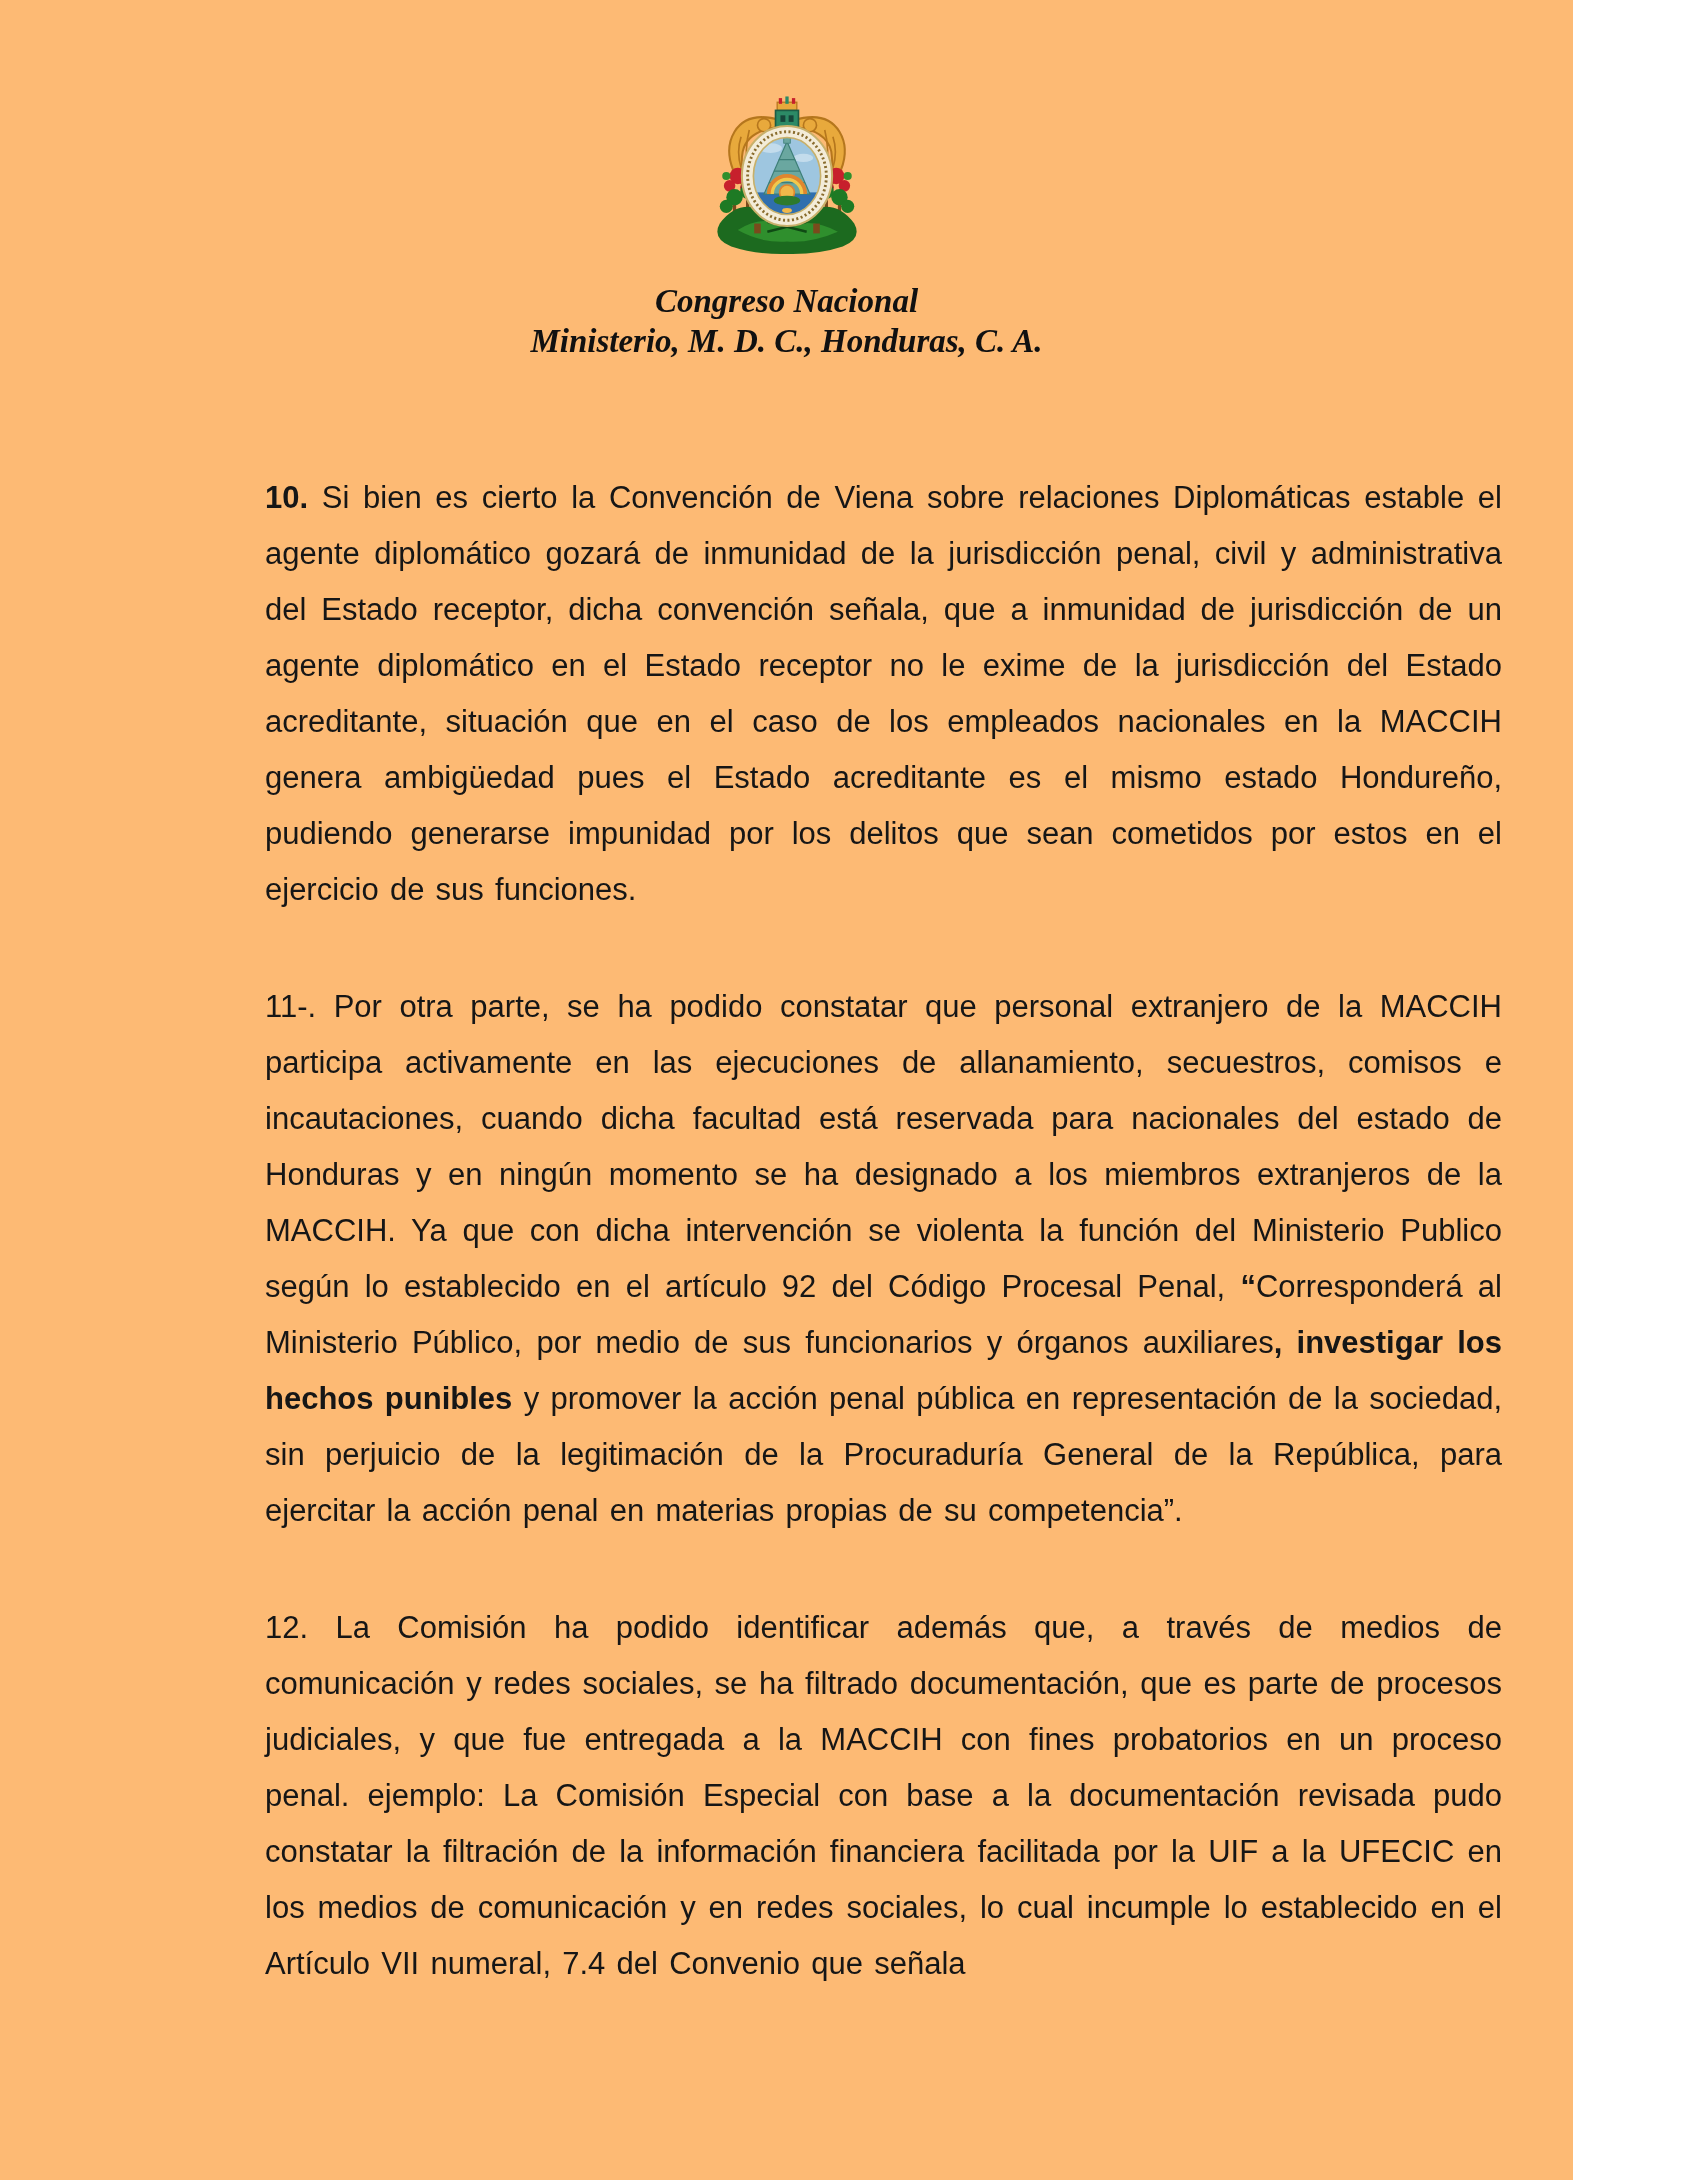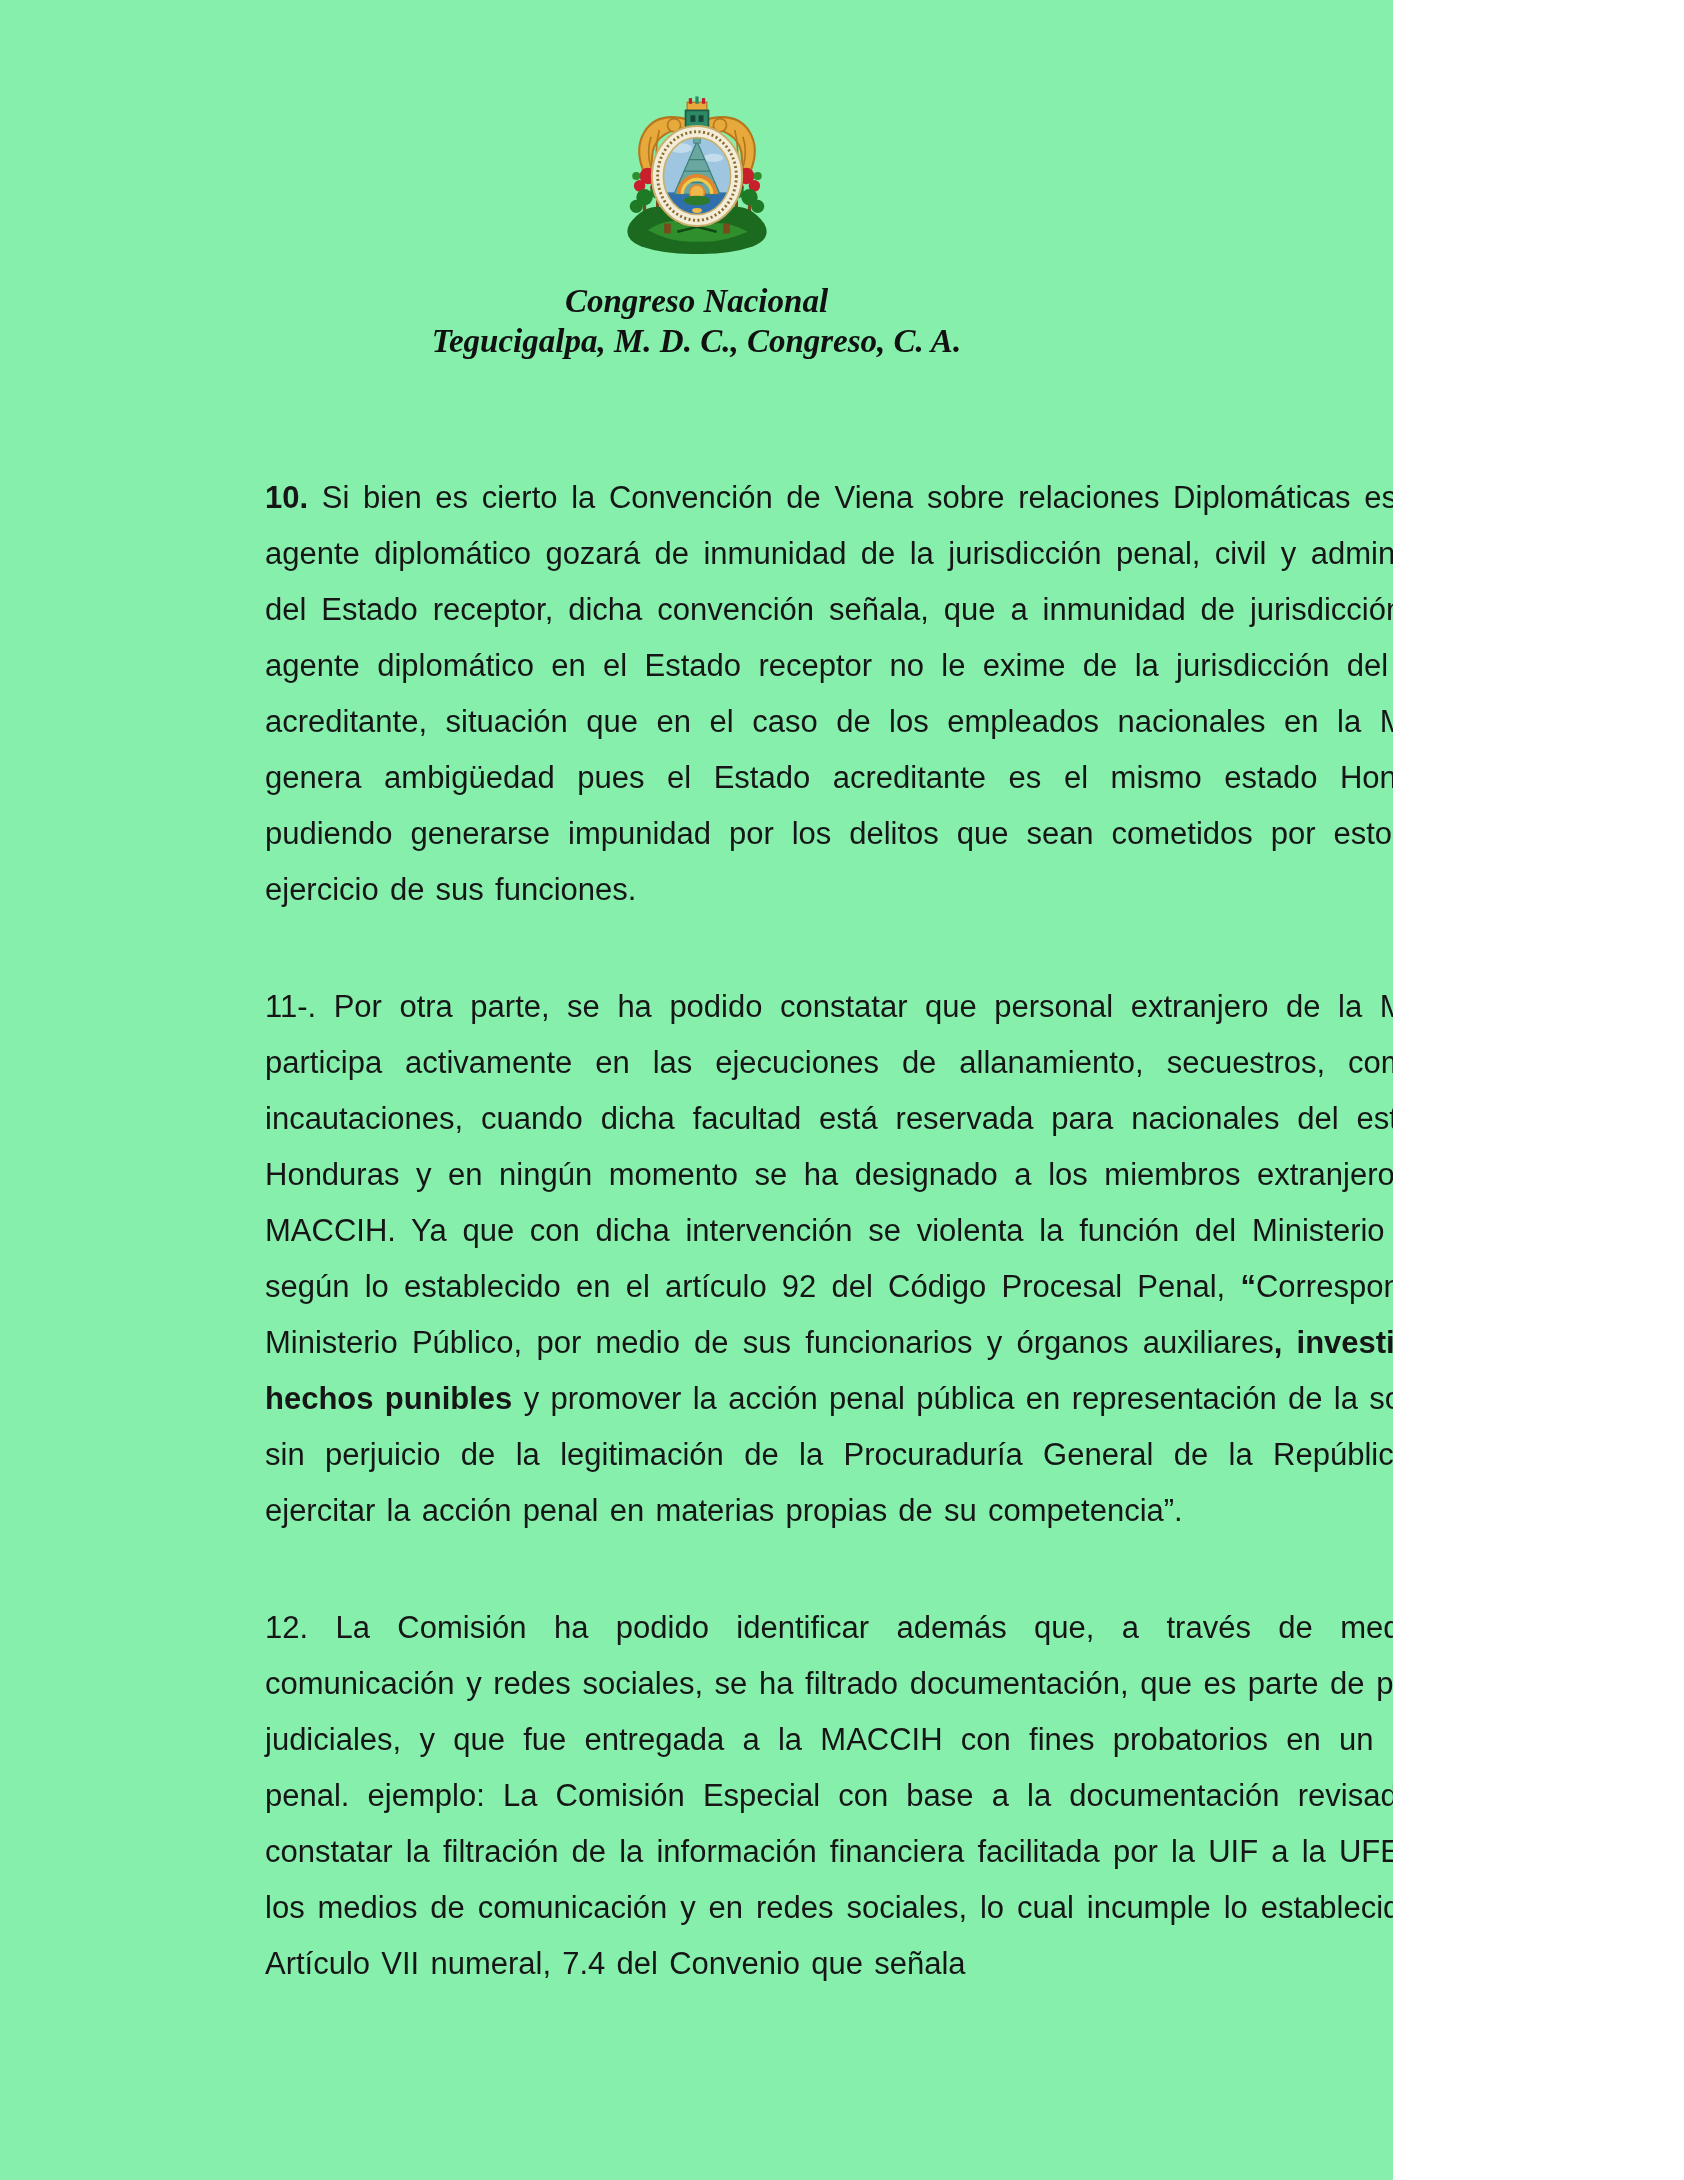--- a/index.html
+++ b/index.html
@@ -1,20 +1,20 @@
 <!DOCTYPE html>
 <html style="font-size:13.6px"><head>
 <meta charset="utf-8">
 <style>
   html, body { margin: 0; padding: 0; background: #ffffff; }
   .page {
     position: relative;
-    width: 1393px;
+    width: 1573px;
     height: 2181px;
-    background: #86efac;
+    background: #fdba74;
     overflow: hidden;
     font-family: "Liberation Sans", sans-serif;
     color: #141414;
   }
   .emblem {
     position: absolute;
     top: 94px;
     left: 50%;
     margin-left: -82px;
     width: 164px;
@@ -120,21 +120,21 @@
       <path d="M82 122 A18 18 0 0 1 118 122" fill="none" stroke="#f2c84b" stroke-width="4"></path>
       <circle cx="100" cy="120" r="9" fill="#f0b84a" stroke="#e0862e" stroke-width="2"></circle>
       <ellipse cx="100" cy="130" rx="16" ry="6" fill="#2d7a2d"></ellipse>
       <ellipse cx="100" cy="142" rx="6" ry="3" fill="#f0b84a"></ellipse>
     </g>
     <ellipse cx="100" cy="100" rx="41" ry="47" fill="none" stroke="#c8b06a" stroke-width="2"></ellipse>
   </svg>
 
   <div class="org-header">
     <div>Congreso Nacional</div>
-    <div>Tegucigalpa, M. D. C., Congreso, C. A.</div>
+    <div>Ministerio, M. D. C., Honduras, C. A.</div>
   </div>
 
   <div class="doc-body">
       <p><span class="bold">10.</span><span> Si bien es cierto la Convención de Viena sobre relaciones Diplomáticas estable el agente diplomático gozará de inmunidad de la jurisdicción penal, civil y administrativa del Estado receptor, dicha convención señala, que a inmunidad de jurisdicción de un agente diplomático en el Estado receptor no le exime de la jurisdicción del Estado acreditante, situación que en el caso de los empleados nacionales en la MACCIH genera ambigüedad pues el Estado acreditante es el mismo estado Hondureño, pudiendo generarse impunidad por los delitos que sean cometidos por estos en el ejercicio de sus funciones.</span></p>
       <p><span>11-. Por otra parte, se ha podido constatar que personal extranjero de la MACCIH participa activamente en las ejecuciones de allanamiento, secuestros, comisos e incautaciones, cuando dicha facultad está reservada para nacionales del estado de Honduras y en ningún momento se ha designado a los miembros extranjeros de la MACCIH. Ya que con dicha intervención se violenta la función del Ministerio Publico según lo establecido en el artículo 92 del Código Procesal Penal, </span><span class="bold">“</span><span>Corresponderá al Ministerio Público, por medio de sus funcionarios y órganos auxiliares</span><span class="bold">, investigar los hechos punibles</span><span> y promover la acción penal pública en representación de la sociedad, sin perjuicio de la legitimación de la Procuraduría General de la República, para ejercitar la acción penal en materias propias de su competencia”.</span></p>
       <p><span>12. La Comisión ha podido identificar además que, a través de medios de comunicación y redes sociales, se ha filtrado documentación, que es parte de procesos judiciales, y que fue entregada a la MACCIH con fines probatorios en un proceso penal. ejemplo: La Comisión Especial con base a la documentación revisada pudo constatar la filtración de la información financiera facilitada por la UIF a la UFECIC en los medios de comunicación y en redes sociales, lo cual incumple lo establecido en el Artículo VII numeral, 7.4 del Convenio que señala</span></p>
     </div>
 
 </div>
 

